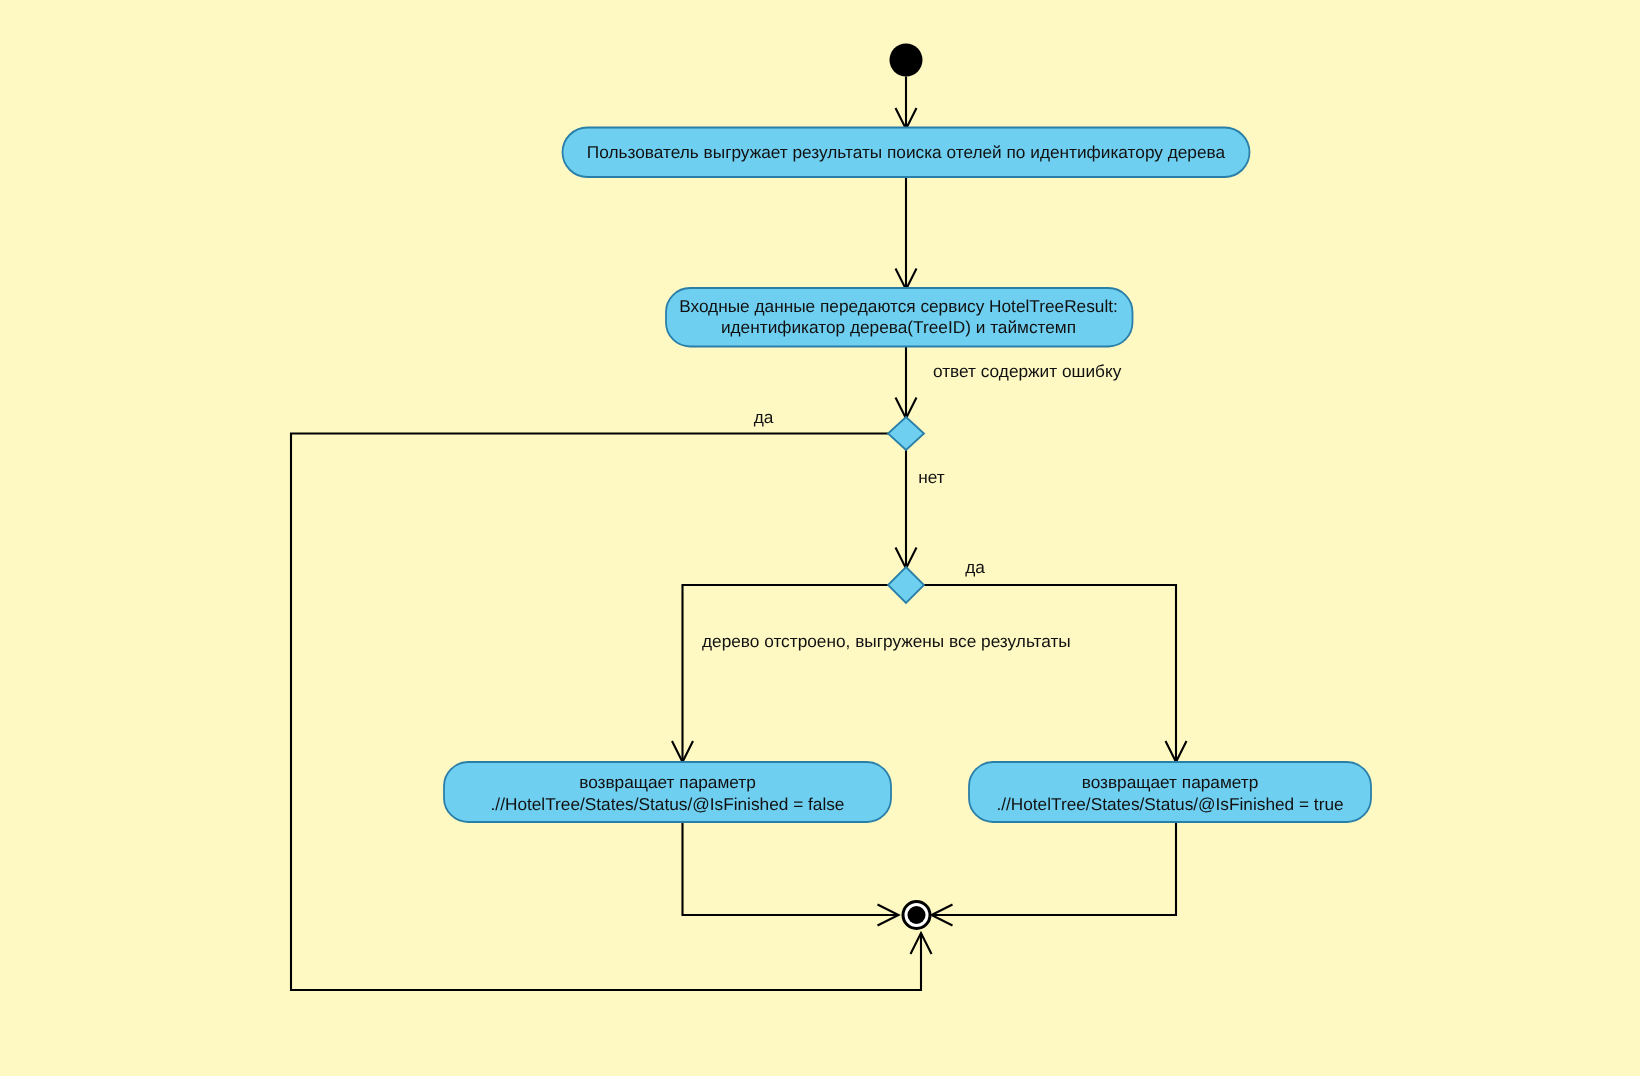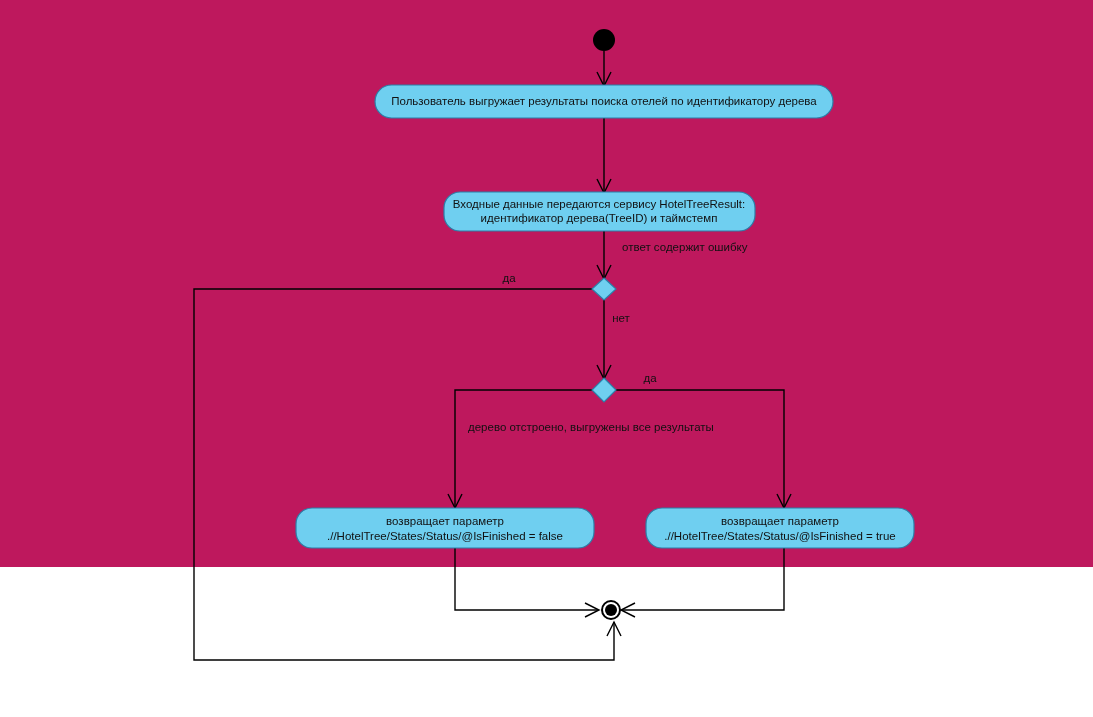--- a/index.html
+++ b/index.html
@@ -9,22 +9,22 @@
   }
   body {
     width: 1093px;
     height: 717px;
     font-family: "Liberation Sans", sans-serif;
     overflow: hidden;
   }
   #diagram-root {
     position: relative;
     width: 1093px;
-    height: 567px;
-    background: #be185d;
+    height: 717px;
+    background: #fef9c3;
   }
   svg#activity-diagram {
     display: block;
     width: 1093px;
     height: 717px;
   }
   .edge {
     stroke: #000000;
     stroke-width: 1.4;
     fill: none;

